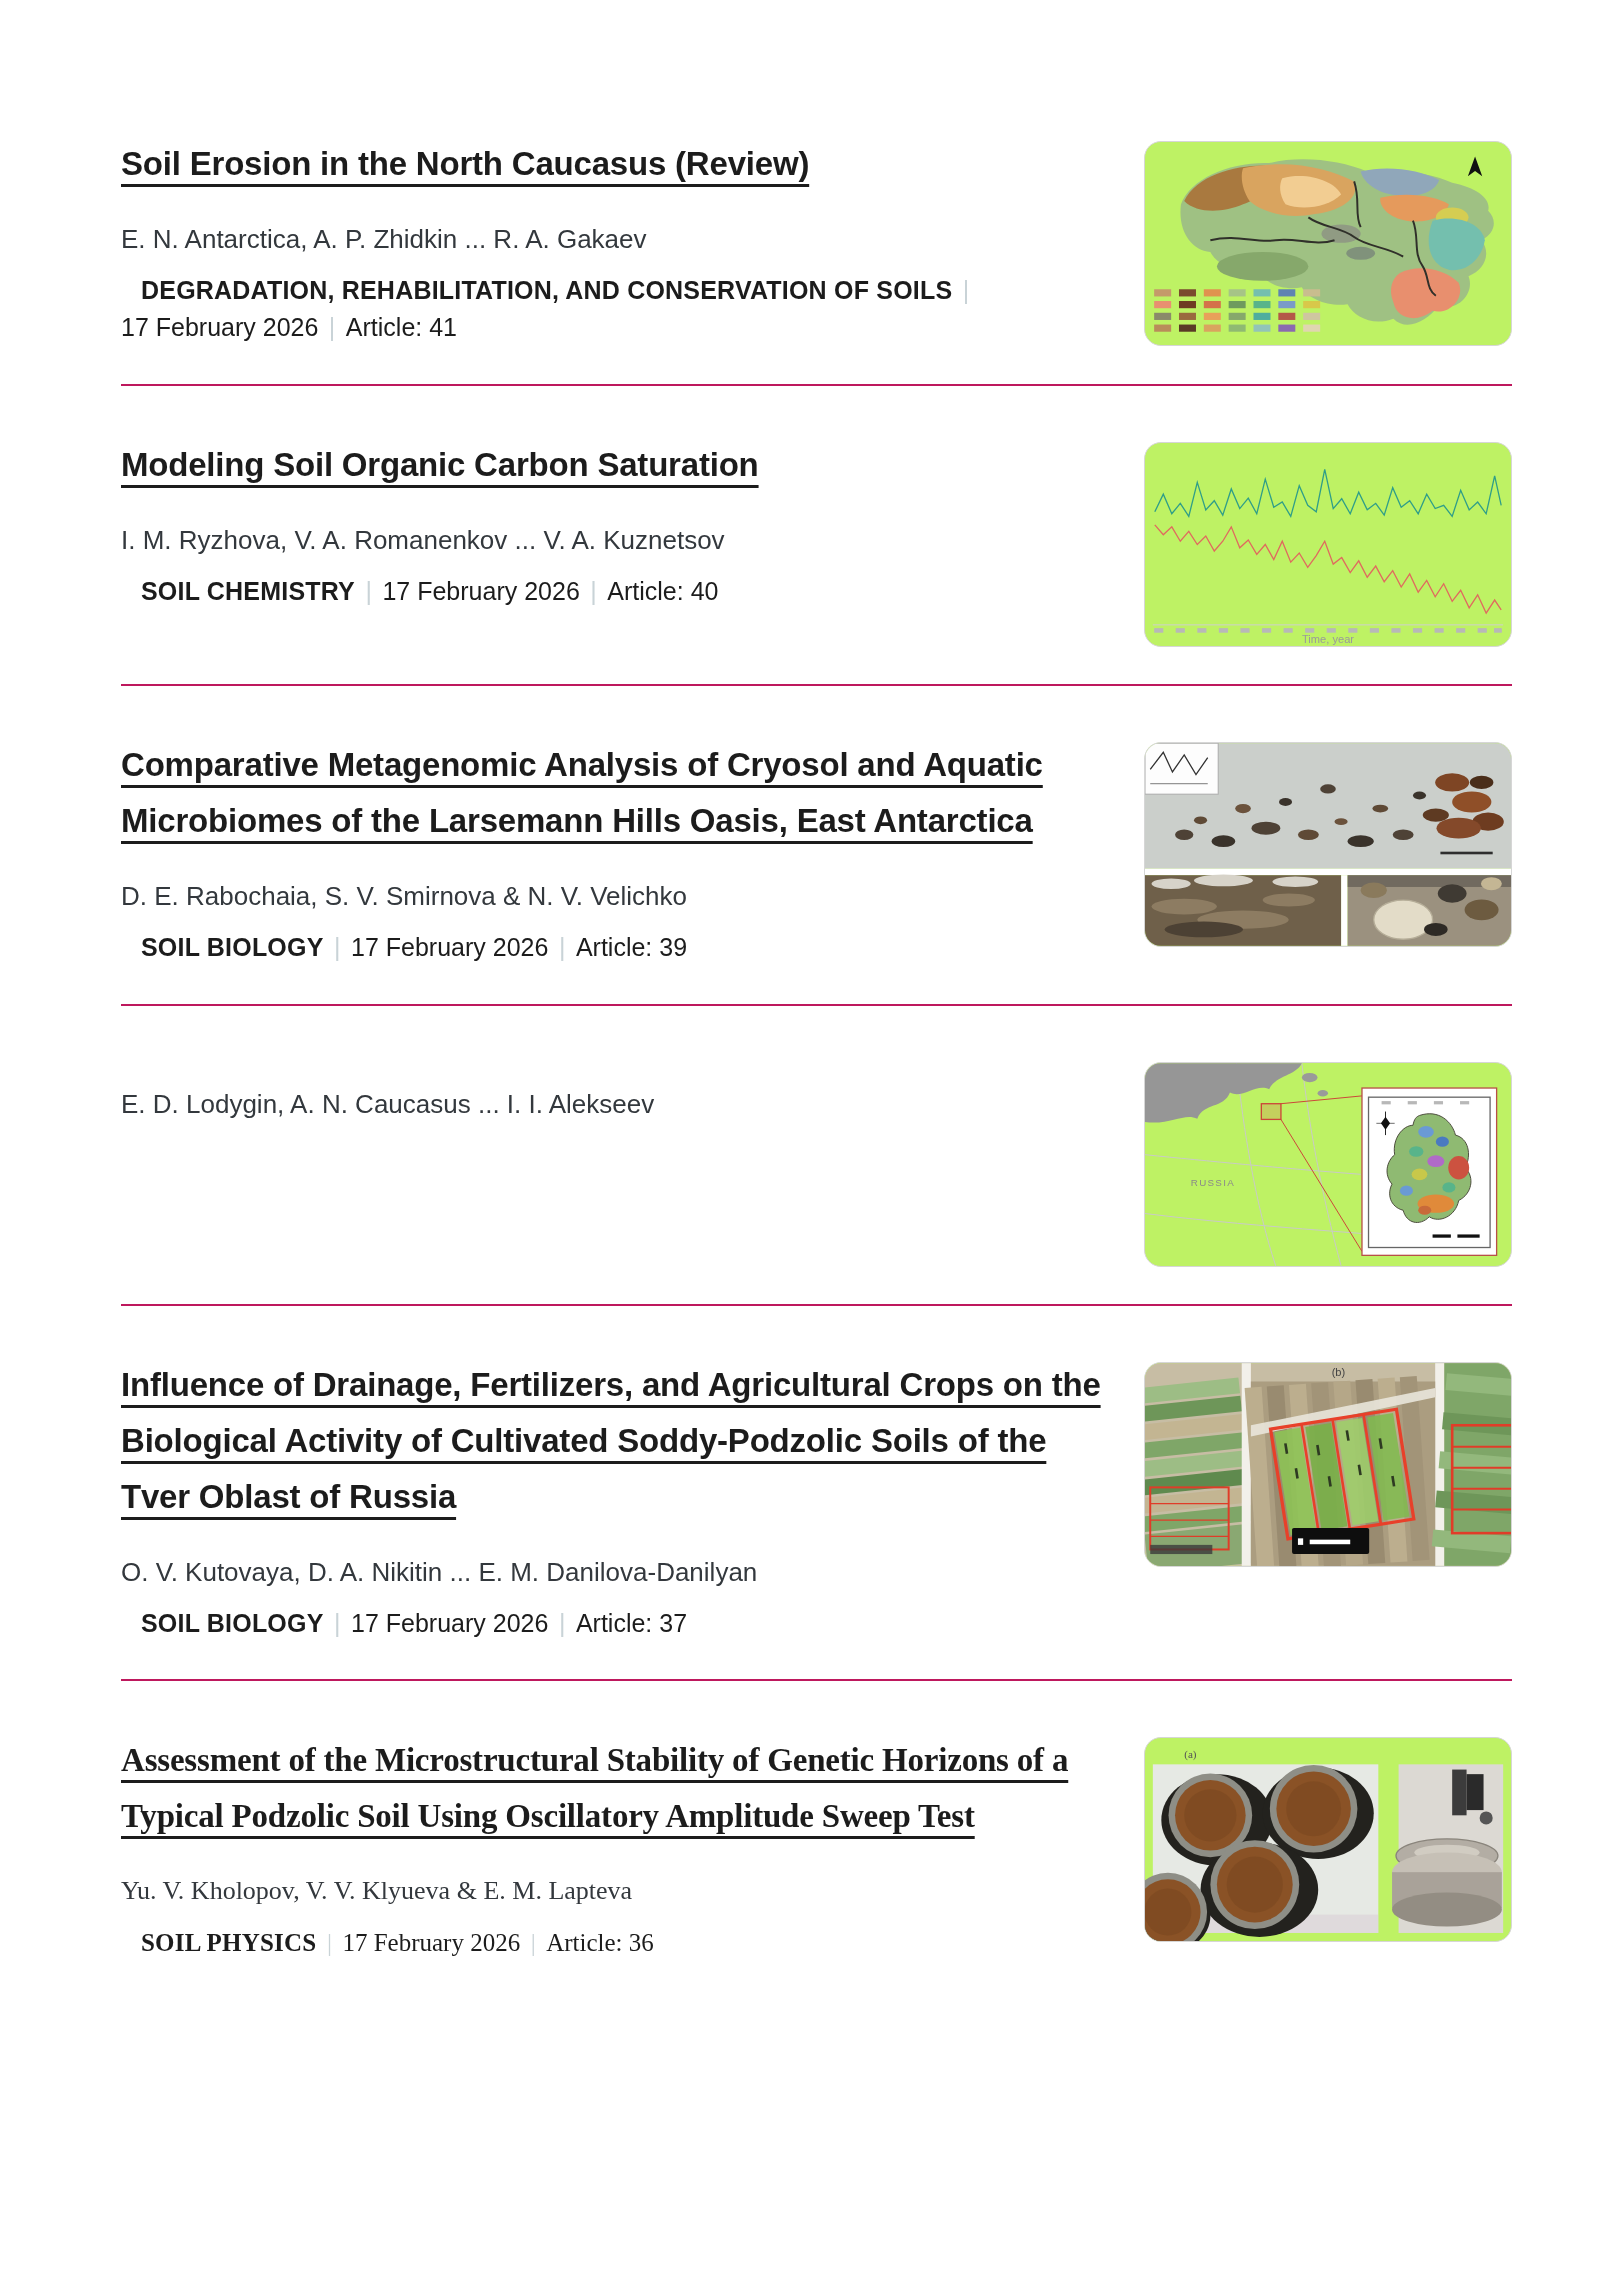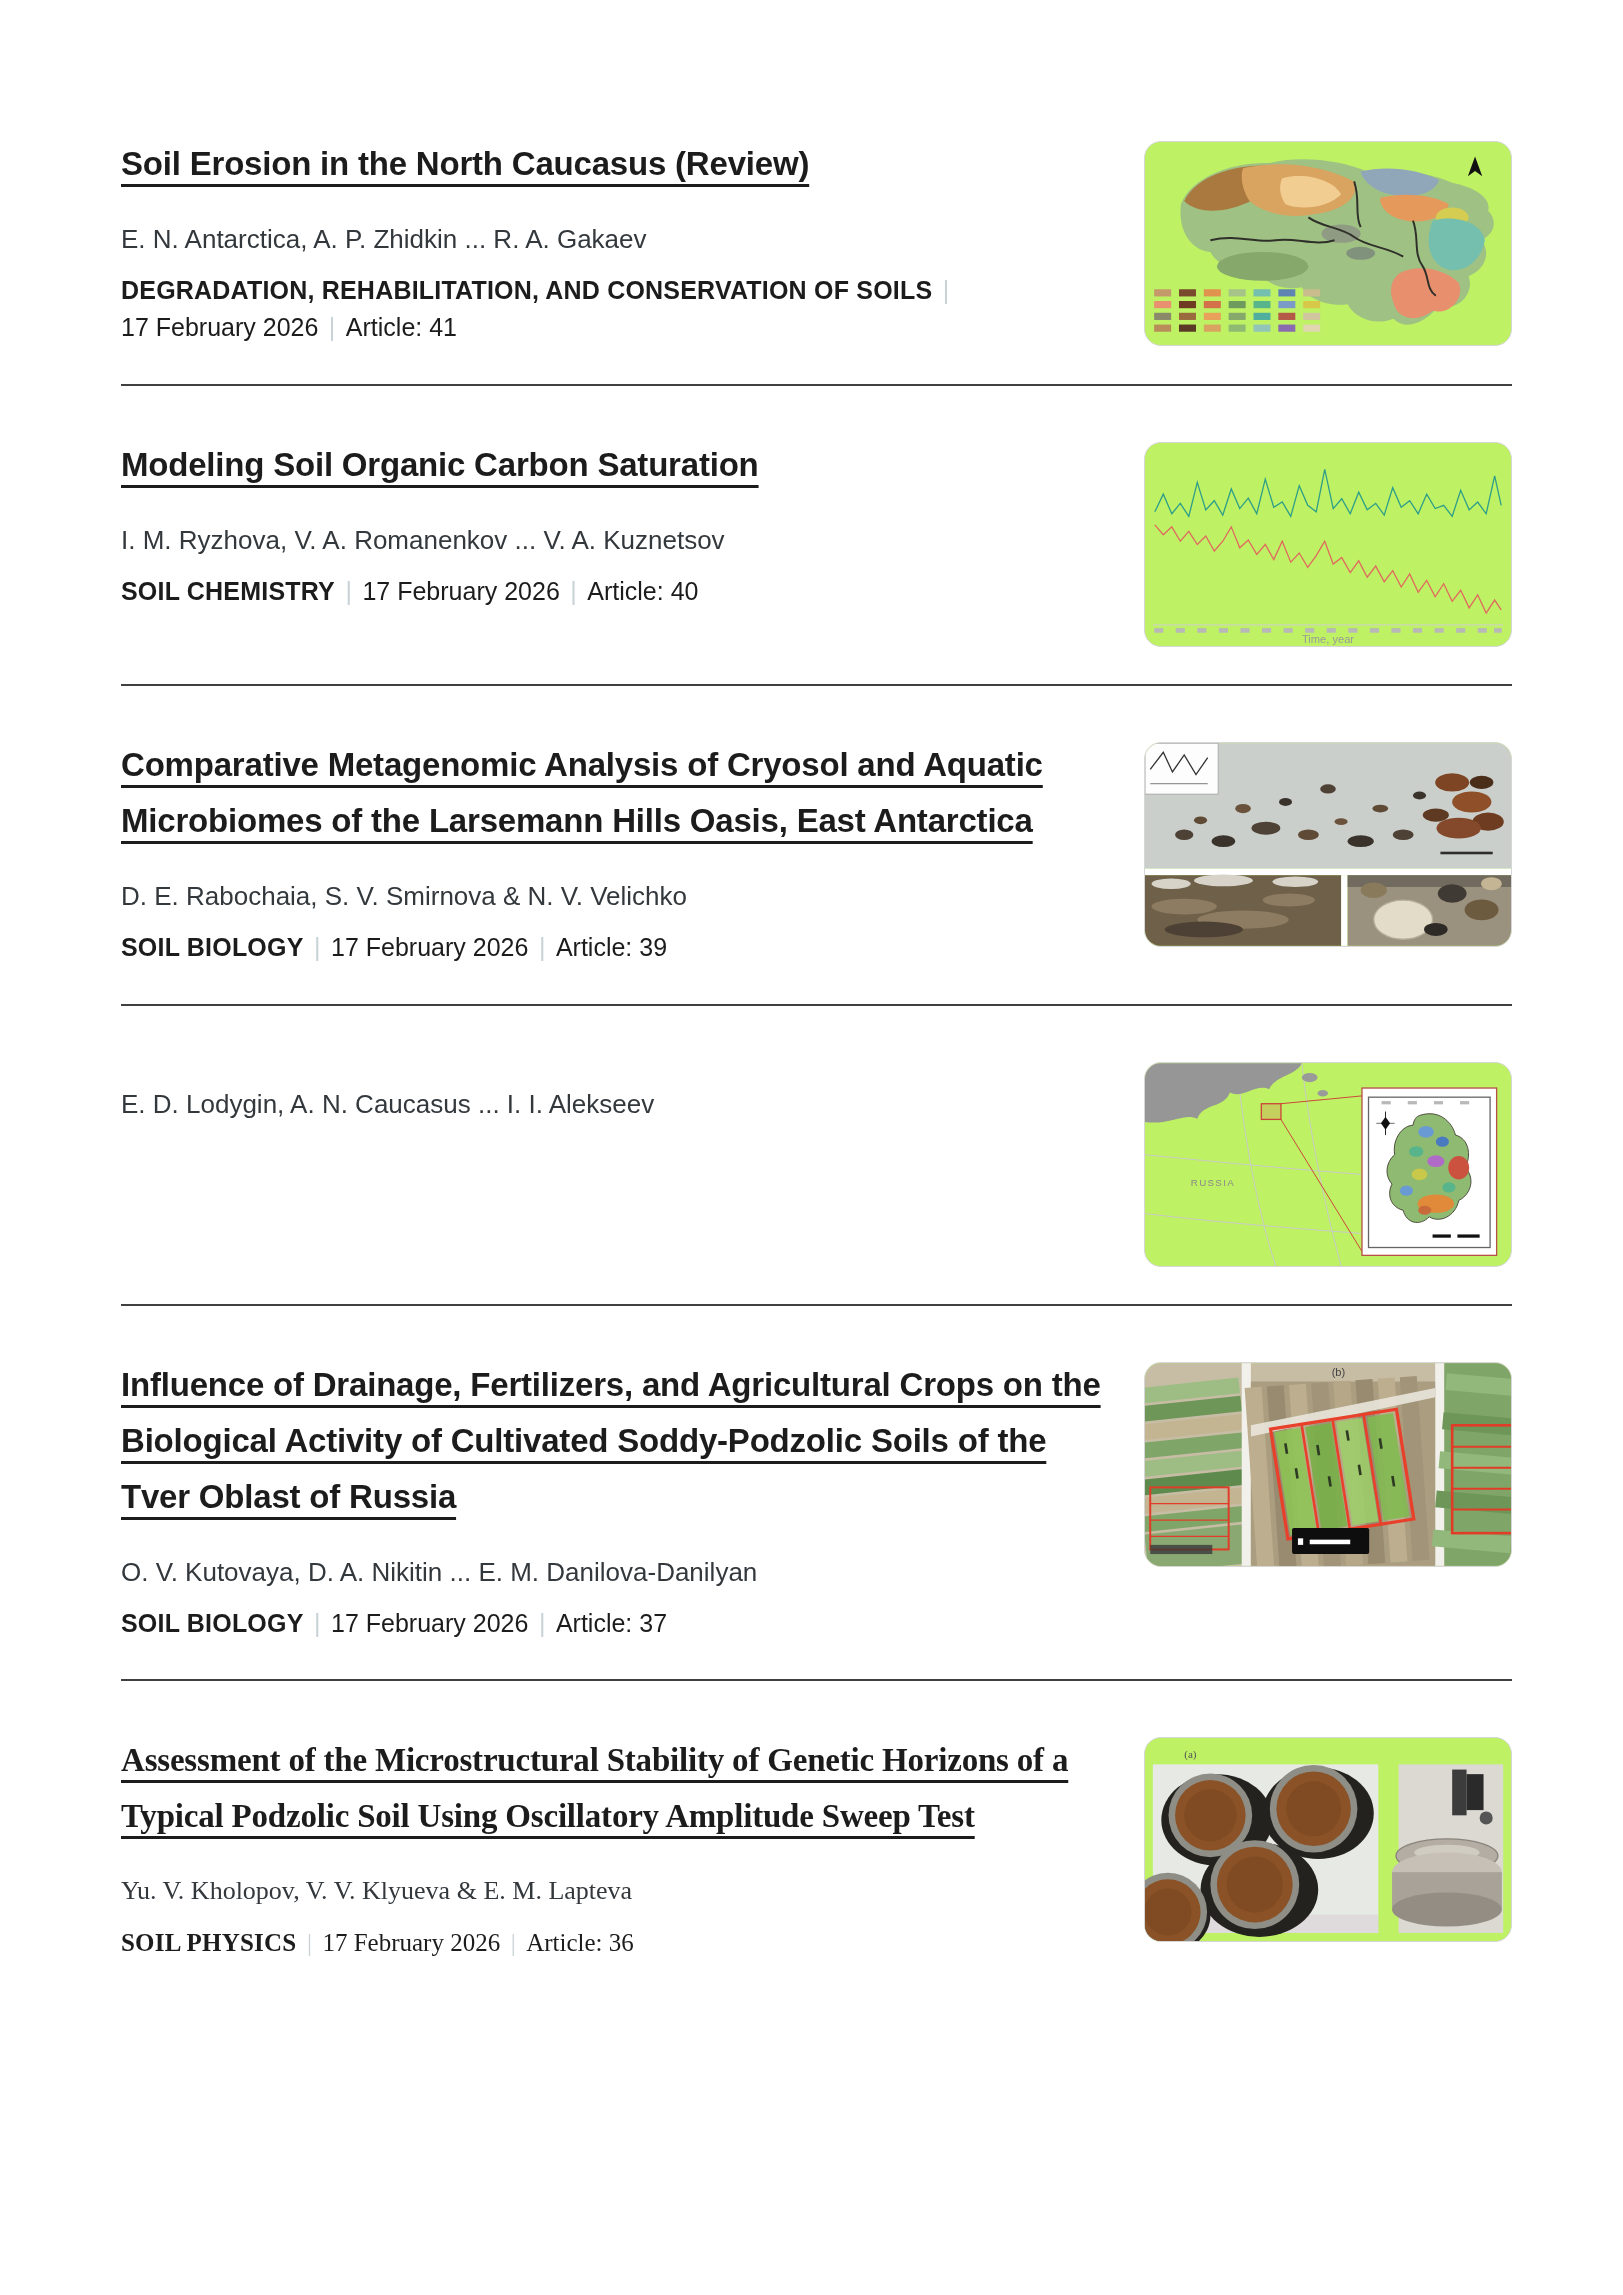--- a/index.html
+++ b/index.html
@@ -3,34 +3,34 @@
 <meta charset="utf-8">
 <style>
   html,body{margin:0;padding:0;background:#ffffff;}
   body{
     width:1623px;height:2295px;position:relative;overflow:hidden;
     font-family:"Liberation Sans",sans-serif;color:#1c1c1c;
   }
   .list{position:absolute;left:121px;top:136px;width:1391px;}
   .row{
     display:flex;justify-content:space-between;align-items:flex-start;
-    padding:51px 0 37px;border-bottom:2px solid #404040;
+    padding:51px 0 37px;border-bottom:2px solid #be185d;
   }
   .row:first-child{padding-top:0;}
   .row:last-child{border-bottom:none;font-family:Liberation Serif, serif;}
   .text-col{width:1001px;}
   .title{
     display:inline;font-size:33px;font-weight:700;line-height:1.7;color:#1c1c1c;
     letter-spacing:-0.2px;text-decoration:underline;text-decoration-thickness:2.6px;
     text-underline-offset:9.2px;cursor:pointer;
   }
   .title-wrap{margin:0;}
   .authors{margin-top:29px;font-size:26px;line-height:1.4;color:#33383d;}
   .meta{margin-top:14.4px;font-size:25px;line-height:1.5;color:#1c1c1c;}
-  .meta .cat{font-weight:700;letter-spacing:0.2px;cursor:pointer;}
+  .meta .cat{font-weight:700;letter-spacing:0.2px;cursor:pointer;margin-left:20px;}
   .meta .sep{color:#c9d3d7;padding:0 10.5px;}
   .thumb{
     width:366px;height:203px;flex-shrink:0;margin-top:5.2px;
     border:1.3px solid #d6d6d6;border-radius:17px;overflow:hidden;background:#bef264;
     cursor:pointer;
   }
   .thumb svg{display:block;width:100%;height:100%;}
 </style>
 </head>
 <body>

